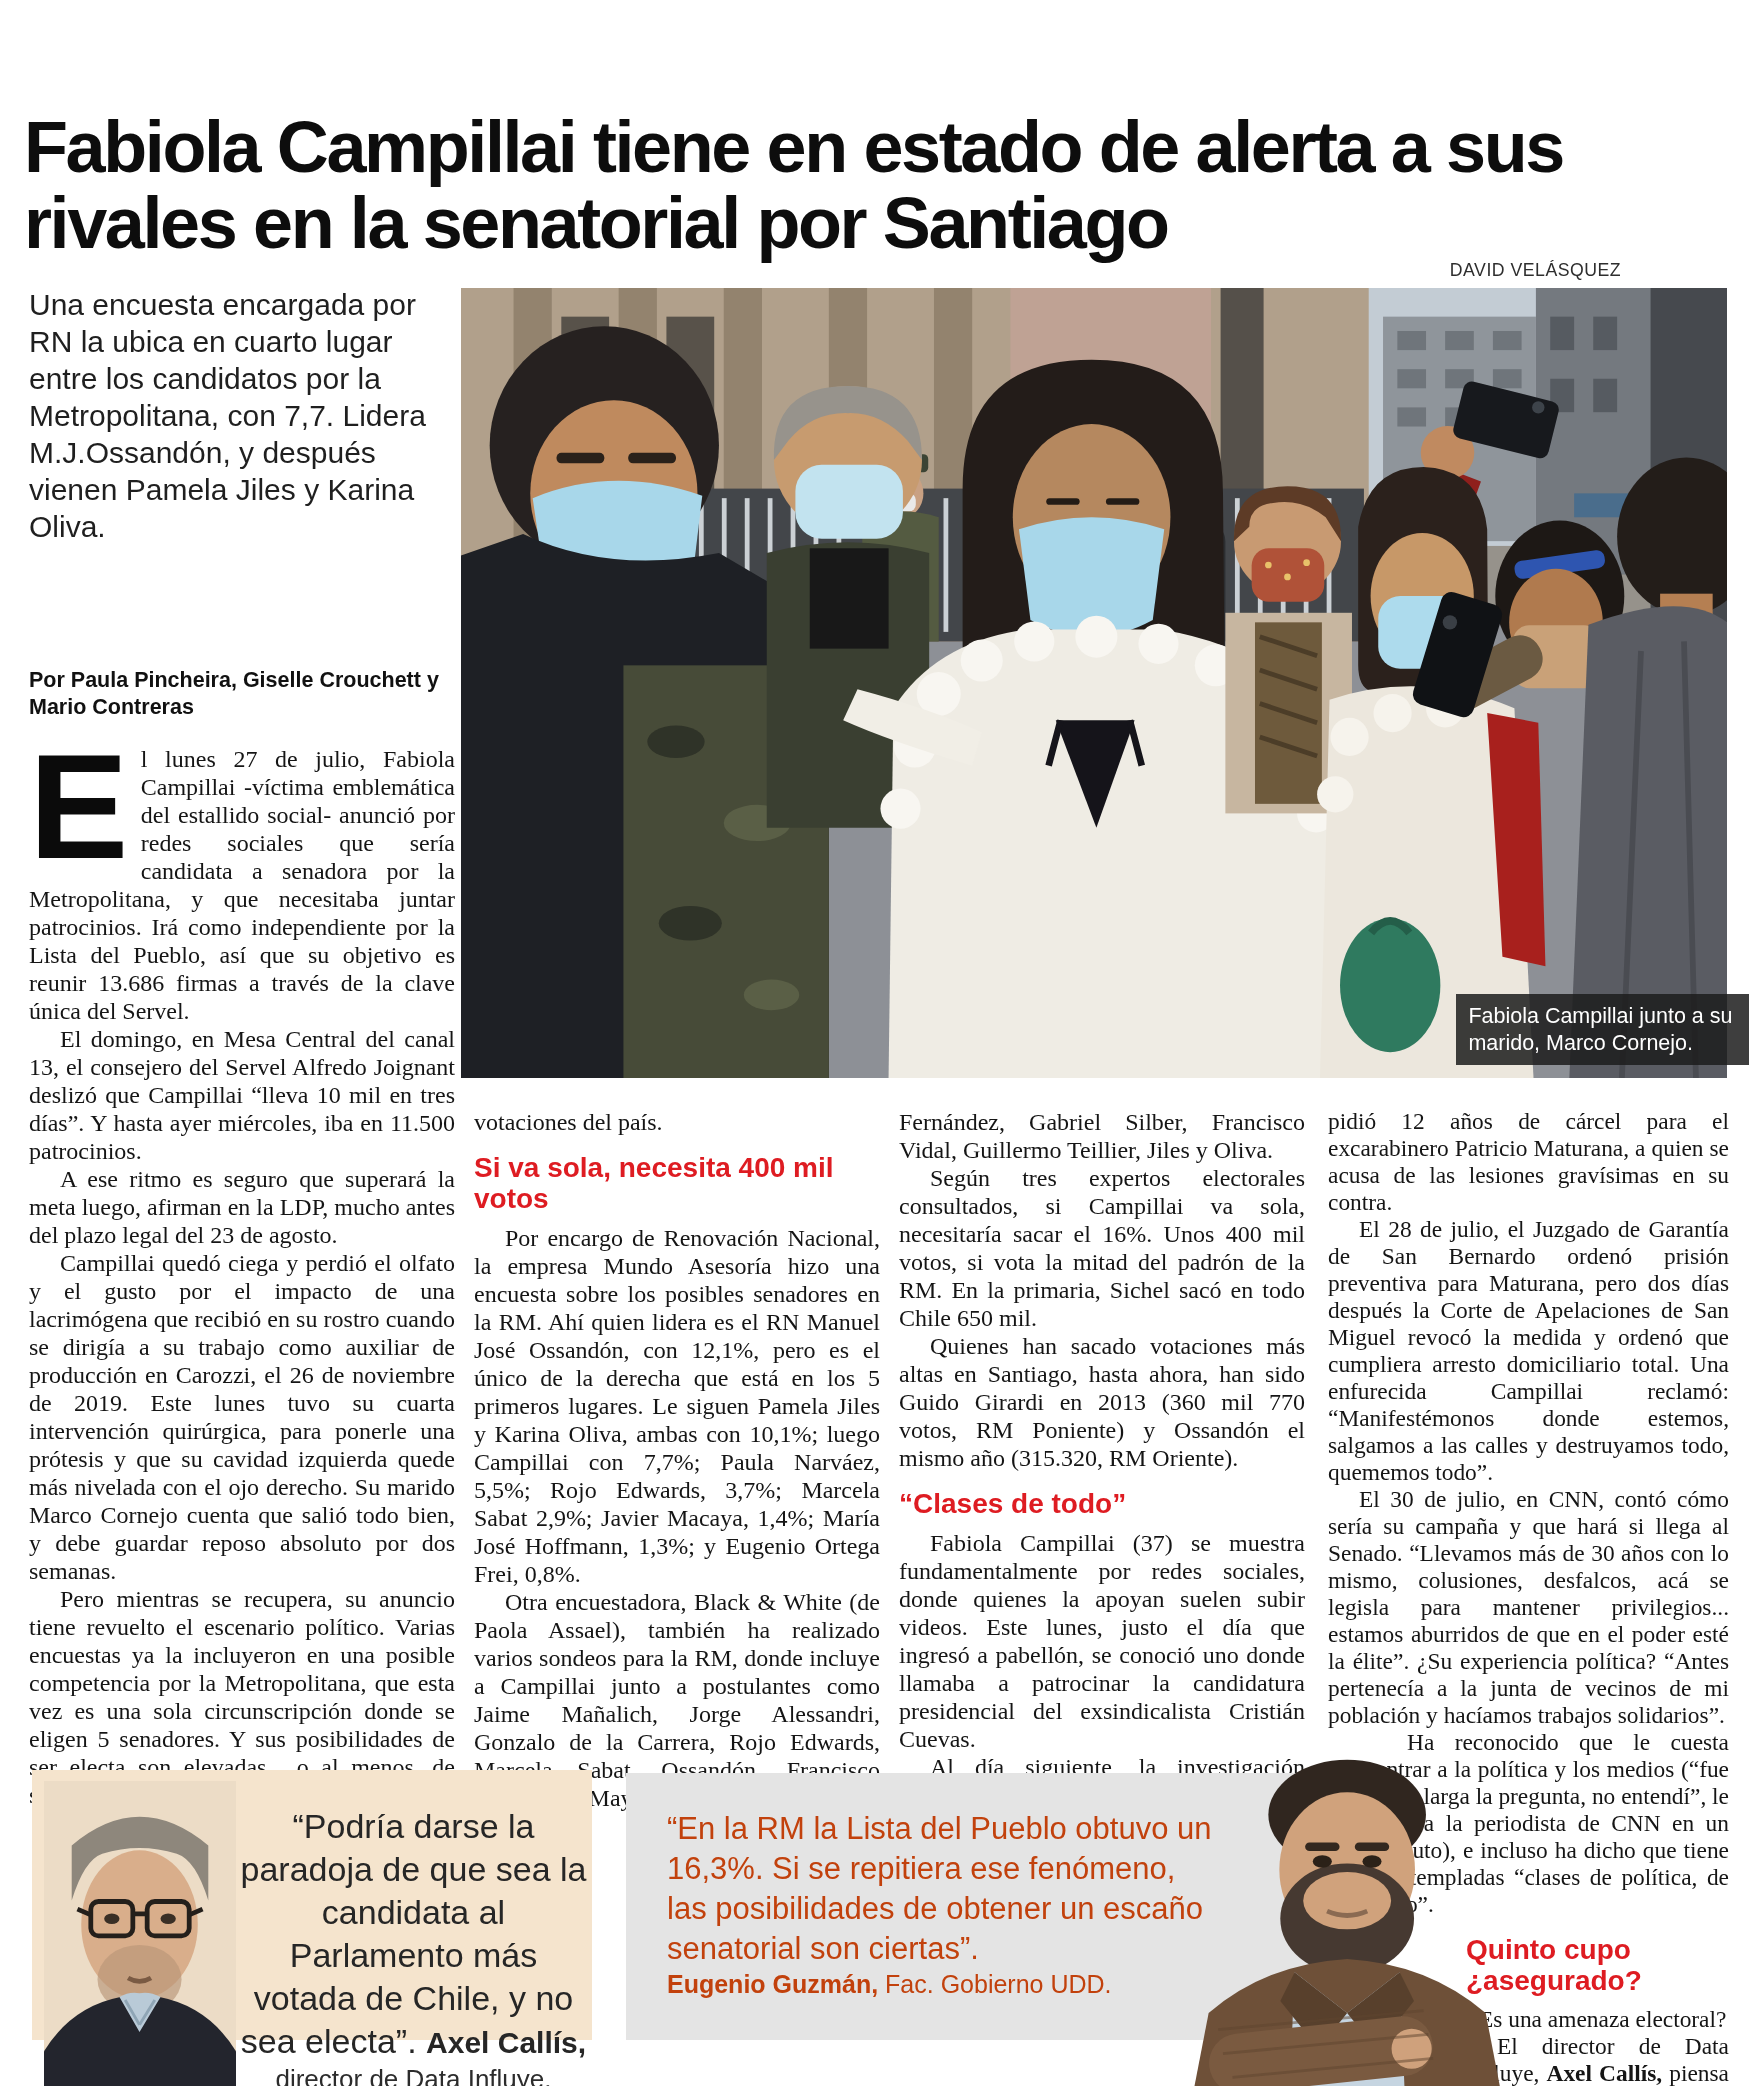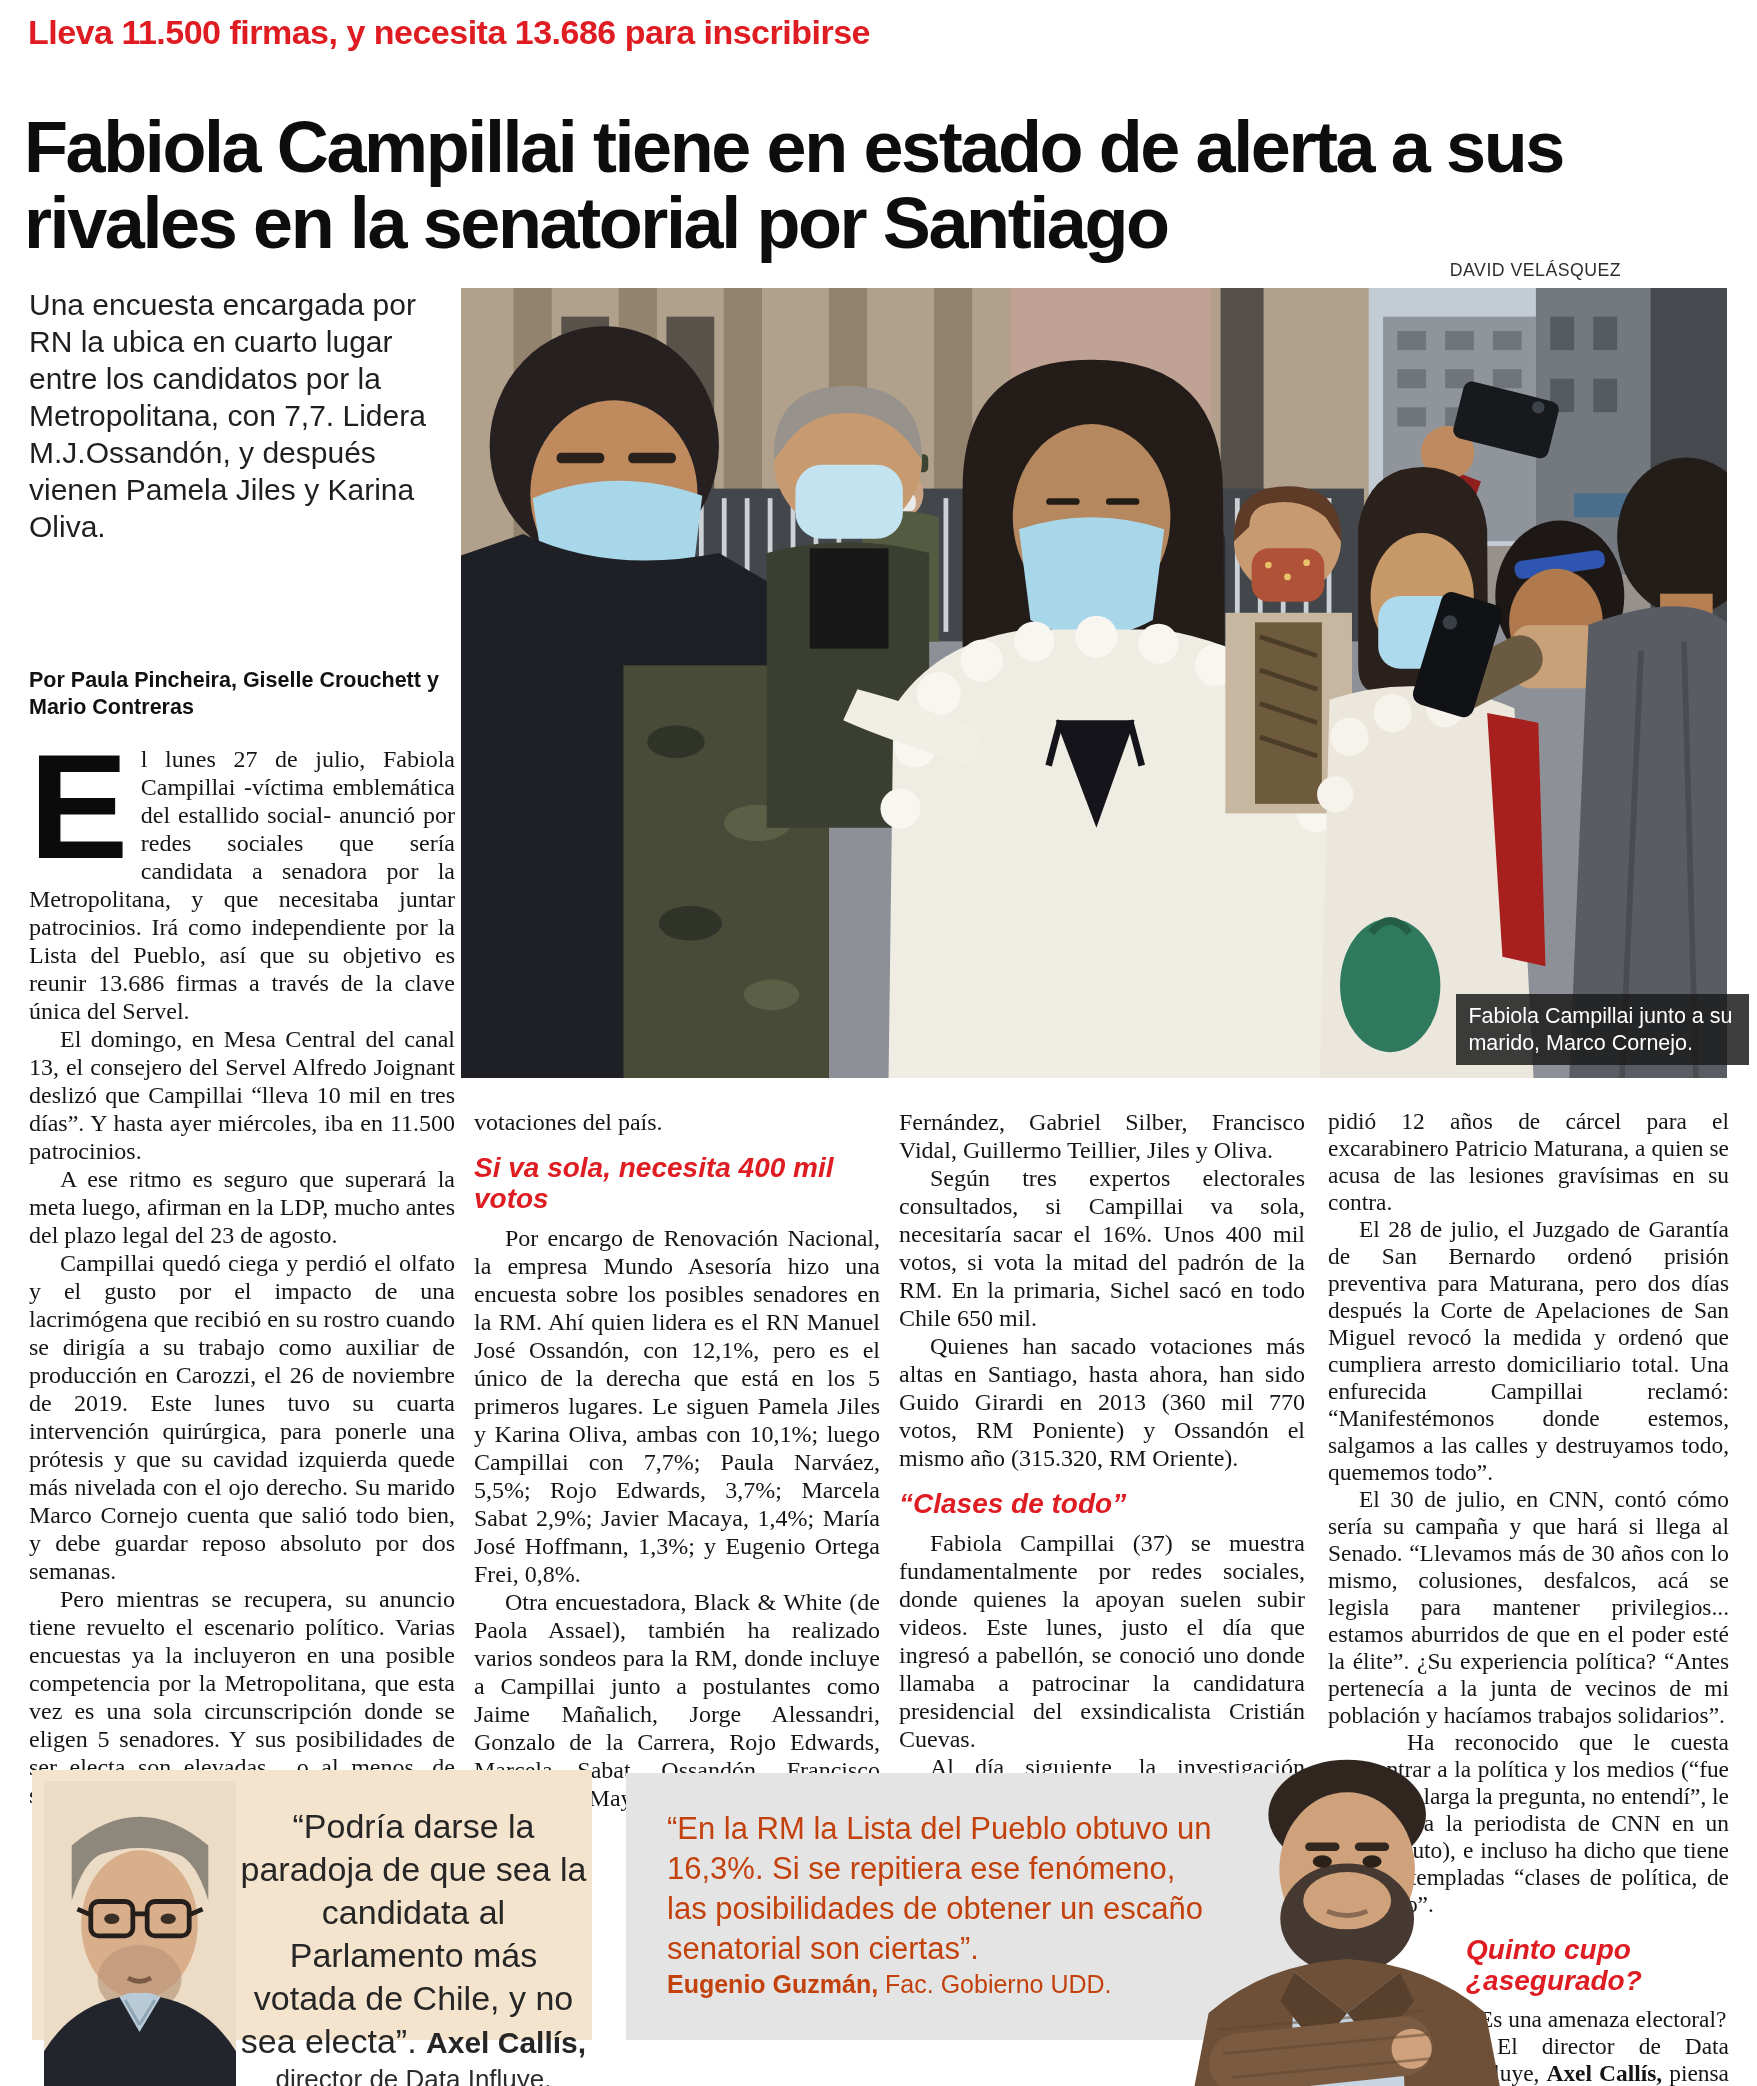--- a/index.html
+++ b/index.html
@@ -26,21 +26,21 @@
   #col1{left:29px;top:745px;width:426px;height:1008px;}
   #col2{left:474px;top:1108px;width:406px;height:649px;}
   #col3{left:899px;top:1108px;width:406px;height:669px;}
   #col4{left:1328px;top:1108px;width:401px;height:979px;font-size:23.4px;line-height:27px;}
   .bodycol p{margin:0;}
   .bodycol p.ind{text-indent:31px;}
   .dropcap{float:left;font-family:"Liberation Sans",sans-serif;font-weight:bold;
            font-size:149px;line-height:113px;padding:4.8px 12.4px 0 0;color:#0b0b0b;}
   .subhead{font-family:"Liberation Sans",sans-serif;font-weight:bold;
            font-size:28px;line-height:31px;color:var(--red);text-align:left;
-           margin:16px 0 9.6px 0;text-indent:0;font-style:italic;}
+           margin:16px 0 9.6px 0;text-indent:0;}
   .question{font-family:"Liberation Serif",serif;text-align:center;
             font-size:23.4px;line-height:27px;margin:2.9px 0 2.9px 0;}
   .bname{font-weight:bold;}
   .sp1{float:left;width:48px;height:115px;margin-top:53px;}
   .sp2{float:left;clear:left;width:138px;height:306px;}
 
   
   .photo-credit{position:absolute;right:31.5px;top:260px;width:382px;text-align:center;
                 font-size:17.7px;letter-spacing:0.5px;color:#2e2e2e;}
   #mainphoto{position:absolute;left:461px;top:288px;width:1266px;height:790px;overflow:hidden;}
@@ -65,21 +65,20 @@
   .qmid-attr{font-size:25px;line-height:31px;}
   .qmid-attr .qname{font-weight:bold;}
   #guzmanphoto{position:absolute;left:1137px;top:1743px;width:363px;height:344px;}
   #guzmanphoto svg{display:block;width:100%;height:100%;}
 </style>
 </head>
 <body>
 
 <div id="page">
 
-  <div class="kicker">Lleva 11.500 firmas, y necesita 13.686 para inscribirse</div>
   <h1 class="headline">Fabiola Campillai tiene en estado de alerta a sus rivales en la senatorial por Santiago</h1>
 
   <div class="intro">Una encuesta encargada por RN la ubica en cuarto lugar entre los candidatos por la Metropolitana, con 7,7. Lidera M.J.Ossandón, y después vienen Pamela Jiles y Karina Oliva.</div>
   <div class="byline">Por Paula Pincheira, Giselle Crouchett y Mario Contreras</div>
 
   <div class="photo-credit">DAVID VELÁSQUEZ</div>
 
   <div id="mainphoto">
     <svg viewBox="0 0 2650 1654" preserveAspectRatio="none">
 

